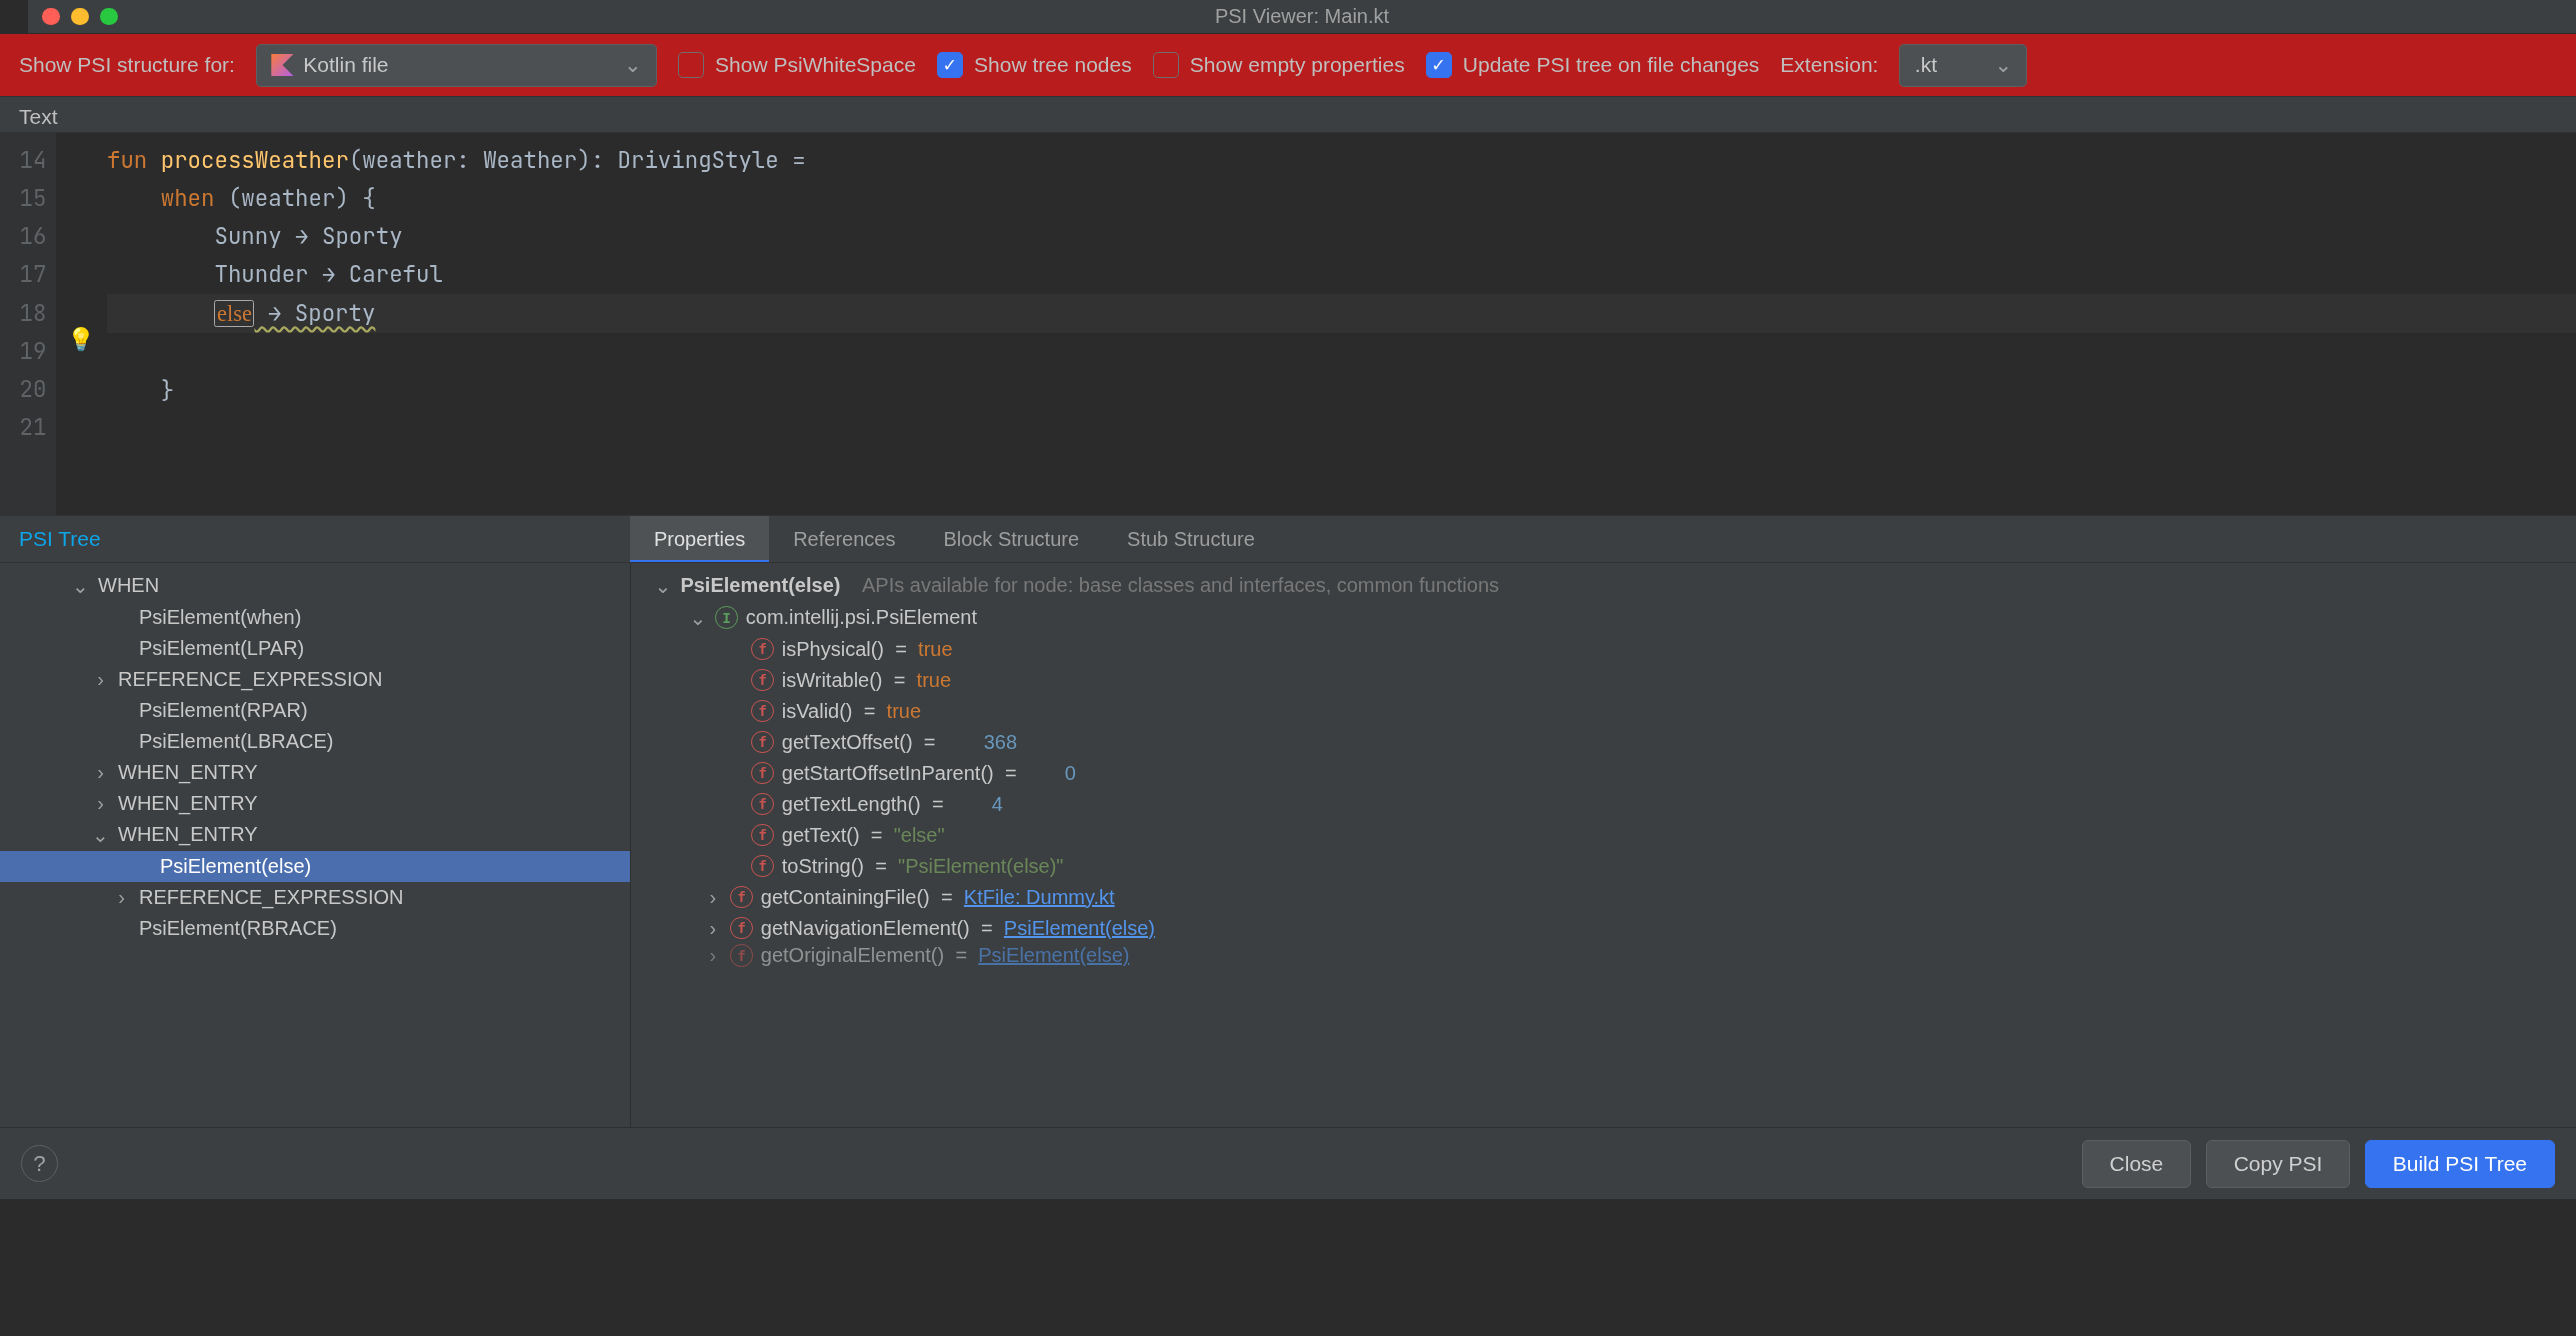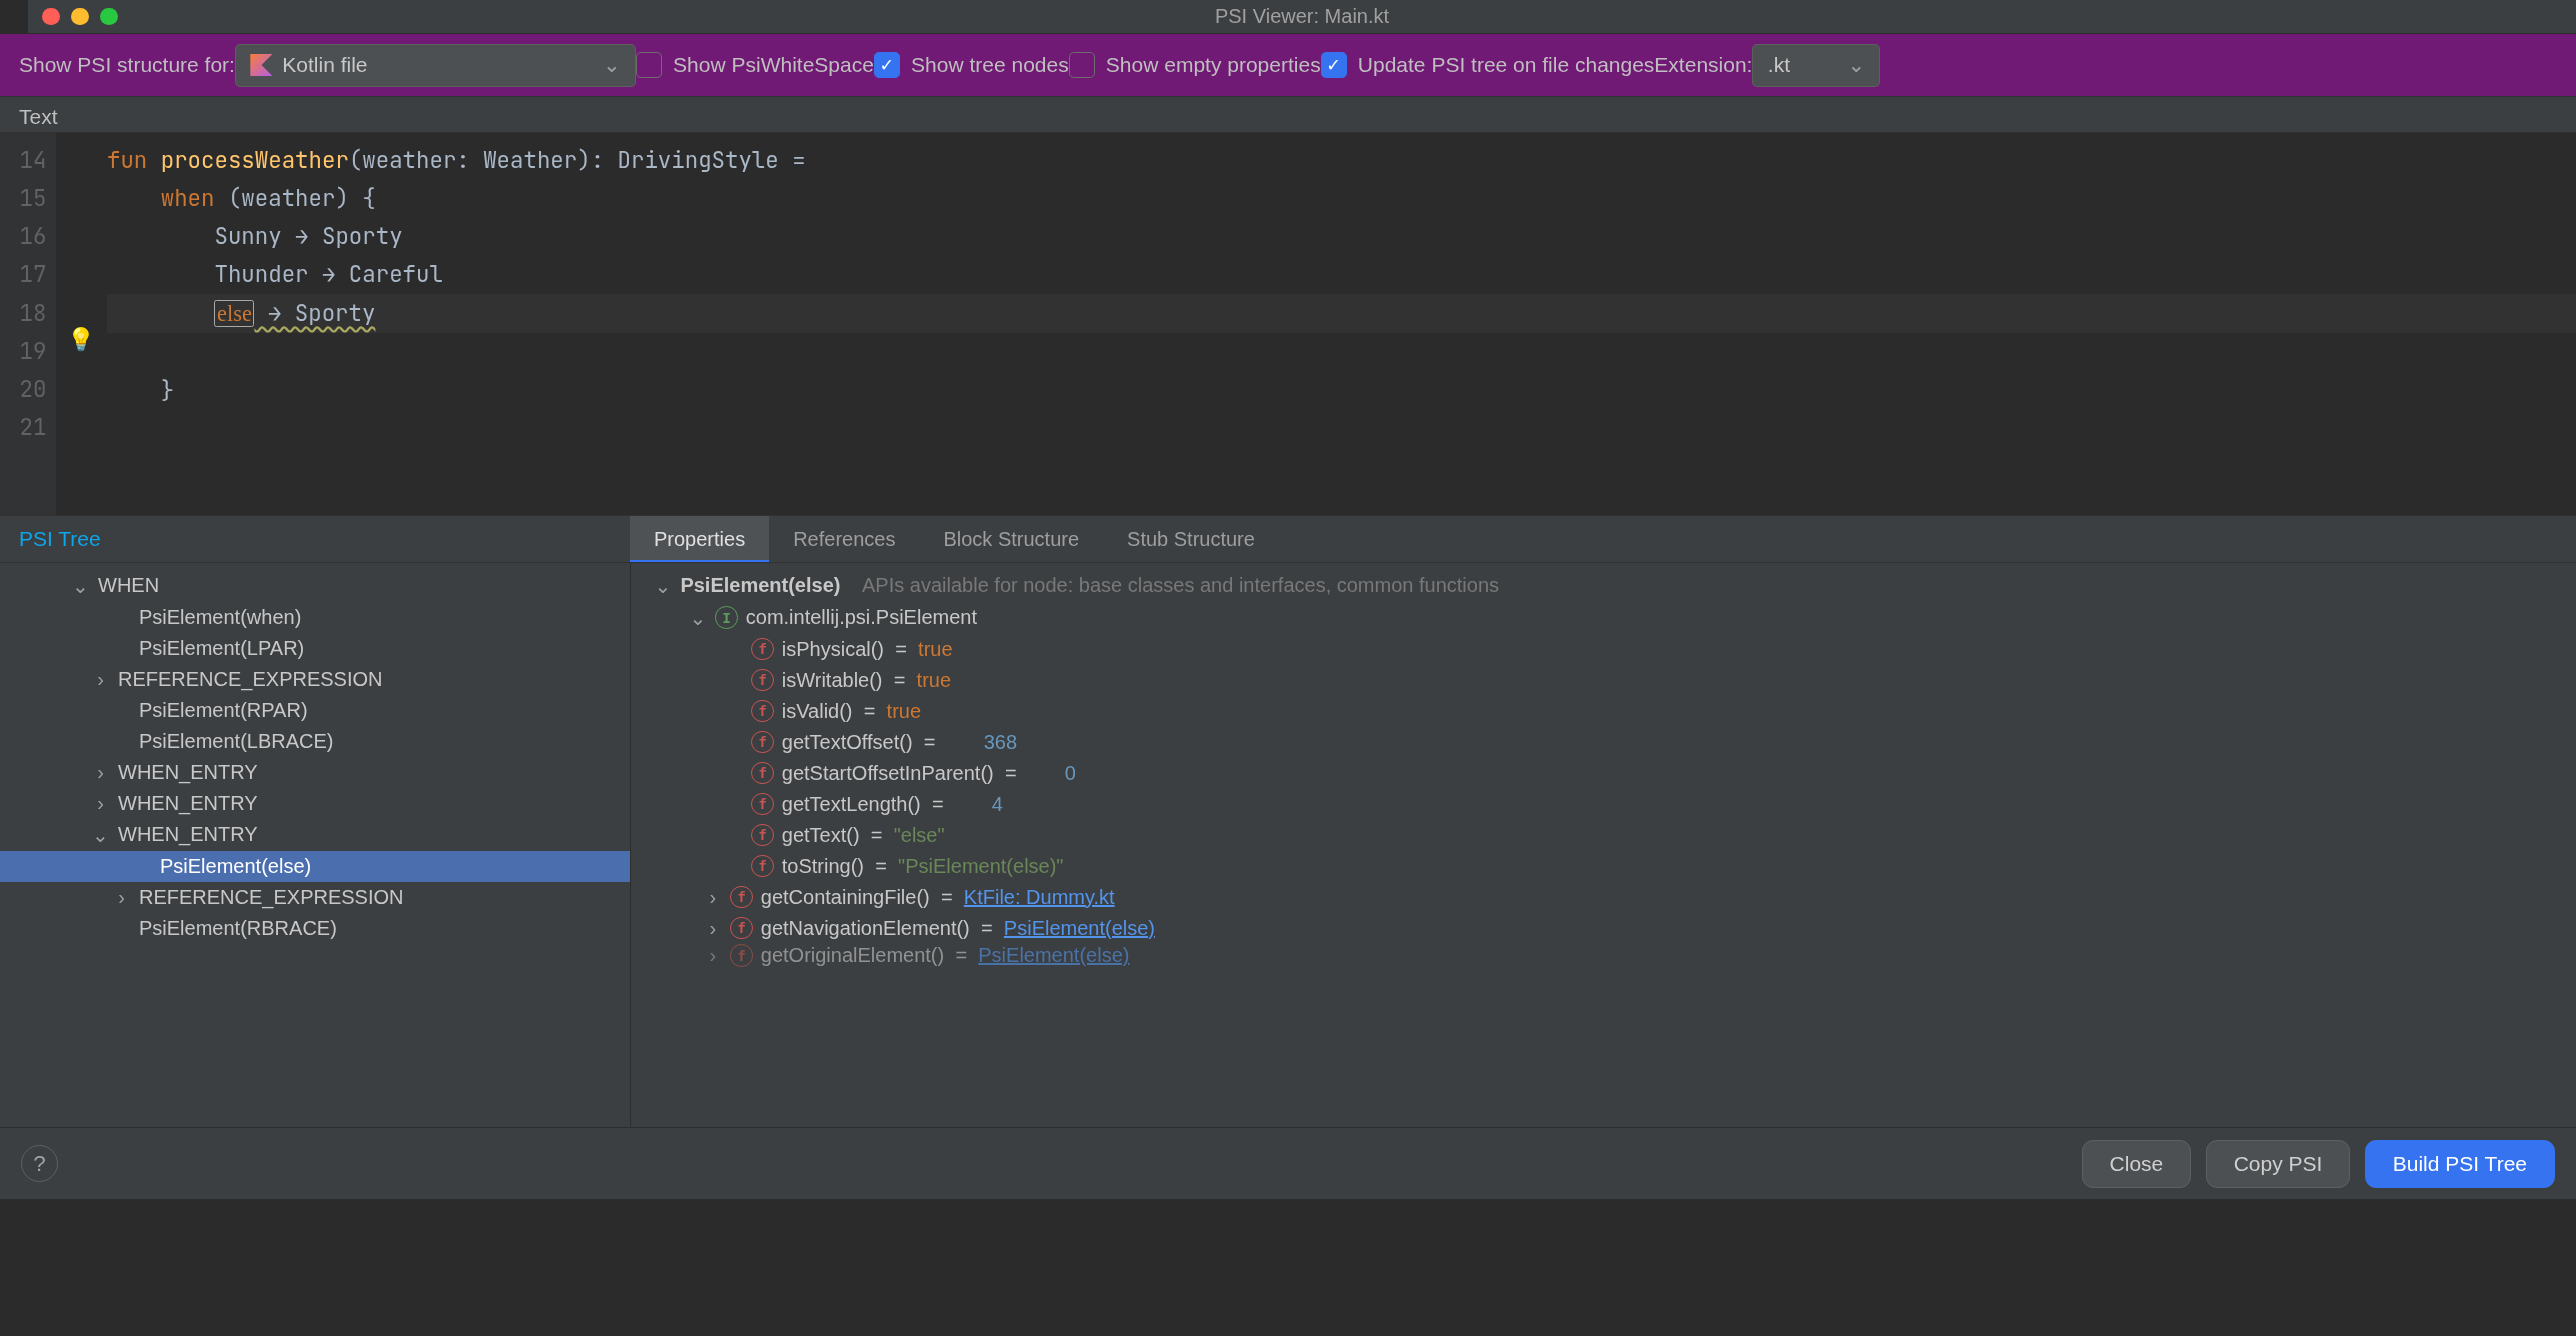--- a/index.html
+++ b/index.html
@@ -25,24 +25,25 @@
   .traffic { display:flex; gap: 11.2px; padding-left: 14.4px;}
   .dot { width: 17.6px; height:17.6px; border-radius:50%; }
   .dot.red { background:#ff5f57;}
   .dot.yellow { background:#febc2e;}
   .dot.green { background:#28c840;}
   .title-text { position:absolute; left:50%; transform:translateX(-50%); color:#a0a0a0; font-size:20px; font-weight:500;}
 
   
   .toolbar {
     height: 63px;
-    background: #701a75;
+    background: #b91c1c;
     display:flex;
     align-items:center;
     padding: 0 19px;
+    gap: 21px;
     border-bottom: 0.8px solid #323232;
   }
   .toolbar label { color:#bfbfbf; font-size:21px;}
   .combo {
     background:#4c5052;
     border:0.8px solid #5e6060;
     border-radius:4.8px;
     height:43px;
     display:flex;
     align-items:center;
@@ -209,21 +210,21 @@
   .help-btn {
     width:37px; height:37px; border-radius:50%;
     border:0.8px solid #5e6060;
     display:flex; align-items:center; justify-content:center;
     color:#a0a0a0; font-size:22.4px;
   }
   .footer .spacer { flex:1;}
   .btn {
     background:#4c5052;
     border:0.8px solid #5e6060;
-    border-radius:11px;
+    border-radius:6px;
     padding: 11.2px 27px;
     color:#d0d0d0;
     font-size:21px;
   }
   .btn.primary { background:#3573f0; border-color:#3573f0; color:#fff;}
 </style>
 </head>
 <body>
 
 <div class="titlebar">

